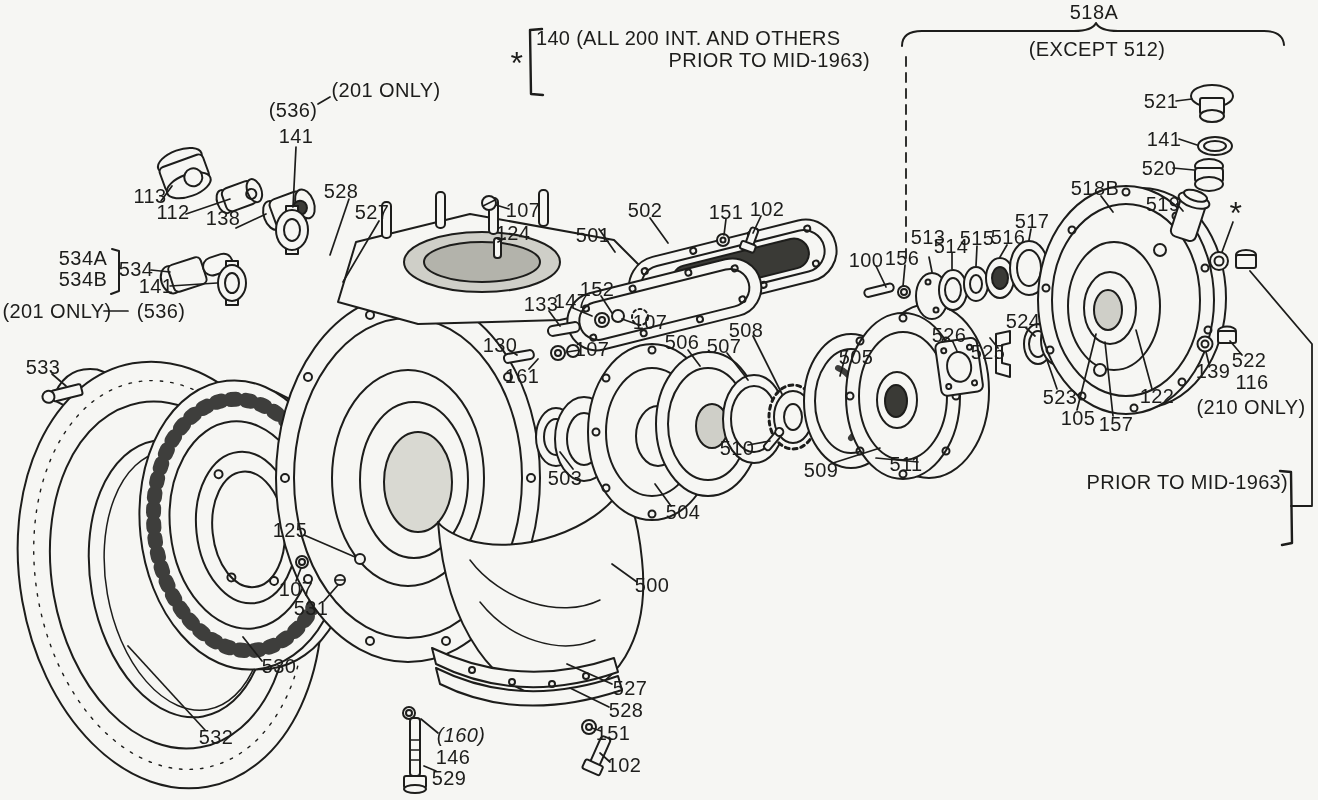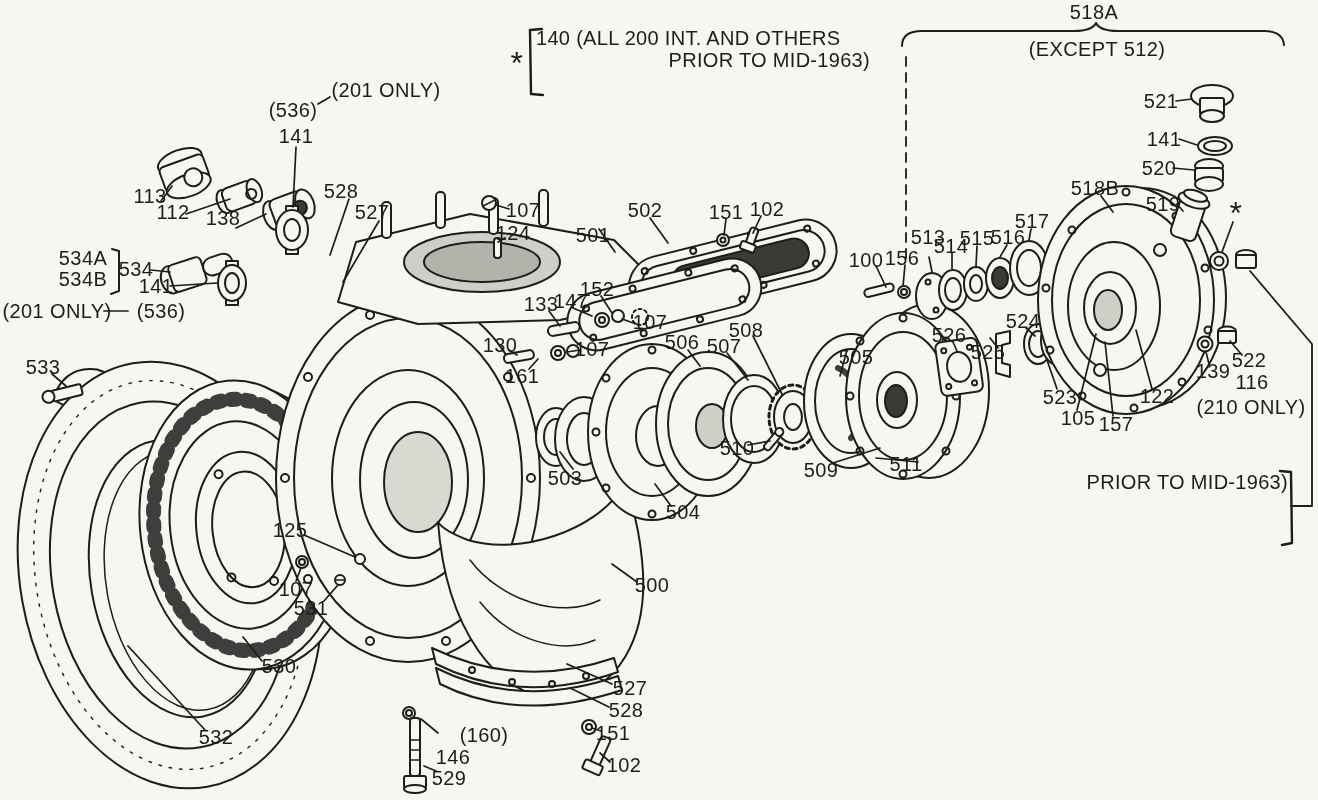--- a/index.html
+++ b/index.html
@@ -478,21 +478,21 @@
       <div class="plabel" style="left: 737px; top: 448px;">510</div>
       <div class="plabel" style="left: 821px; top: 470px;">509</div>
       <div class="plabel" style="left: 866px; top: 464px; margin-left: 40px;">511</div>
       <div class="plabel" style="left: 652px; top: 585px;">500</div>
       <div class="plabel" style="left: 43px; top: 367px;">533</div>
       <div class="plabel" style="left: 290px; top: 530px;">125</div>
       <div class="plabel" style="left: 296px; top: 589px;">107</div>
       <div class="plabel" style="left: 311px; top: 608px;">531</div>
       <div class="plabel" style="left: 279px; top: 666px;">530</div>
       <div class="plabel" style="left: 216px; top: 737px;">532</div>
-      <div class="plabel" style="left: 484px; top: 735px;">(160)</div>
+      <div class="plabel" style="left: 461px; top: 735px; font-style: italic;">(160)</div>
       <div class="plabel" style="left: 453px; top: 757px;">146</div>
       <div class="plabel" style="left: 449px; top: 778px;">529</div>
       <div class="plabel" style="left: 630px; top: 688px;">527</div>
       <div class="plabel" style="left: 626px; top: 710px;">528</div>
       <div class="plabel" style="left: 613px; top: 733px;">151</div>
       <div class="plabel" style="left: 624px; top: 765px;">102</div>
     </div>
 </div>
 
 </body></html>

